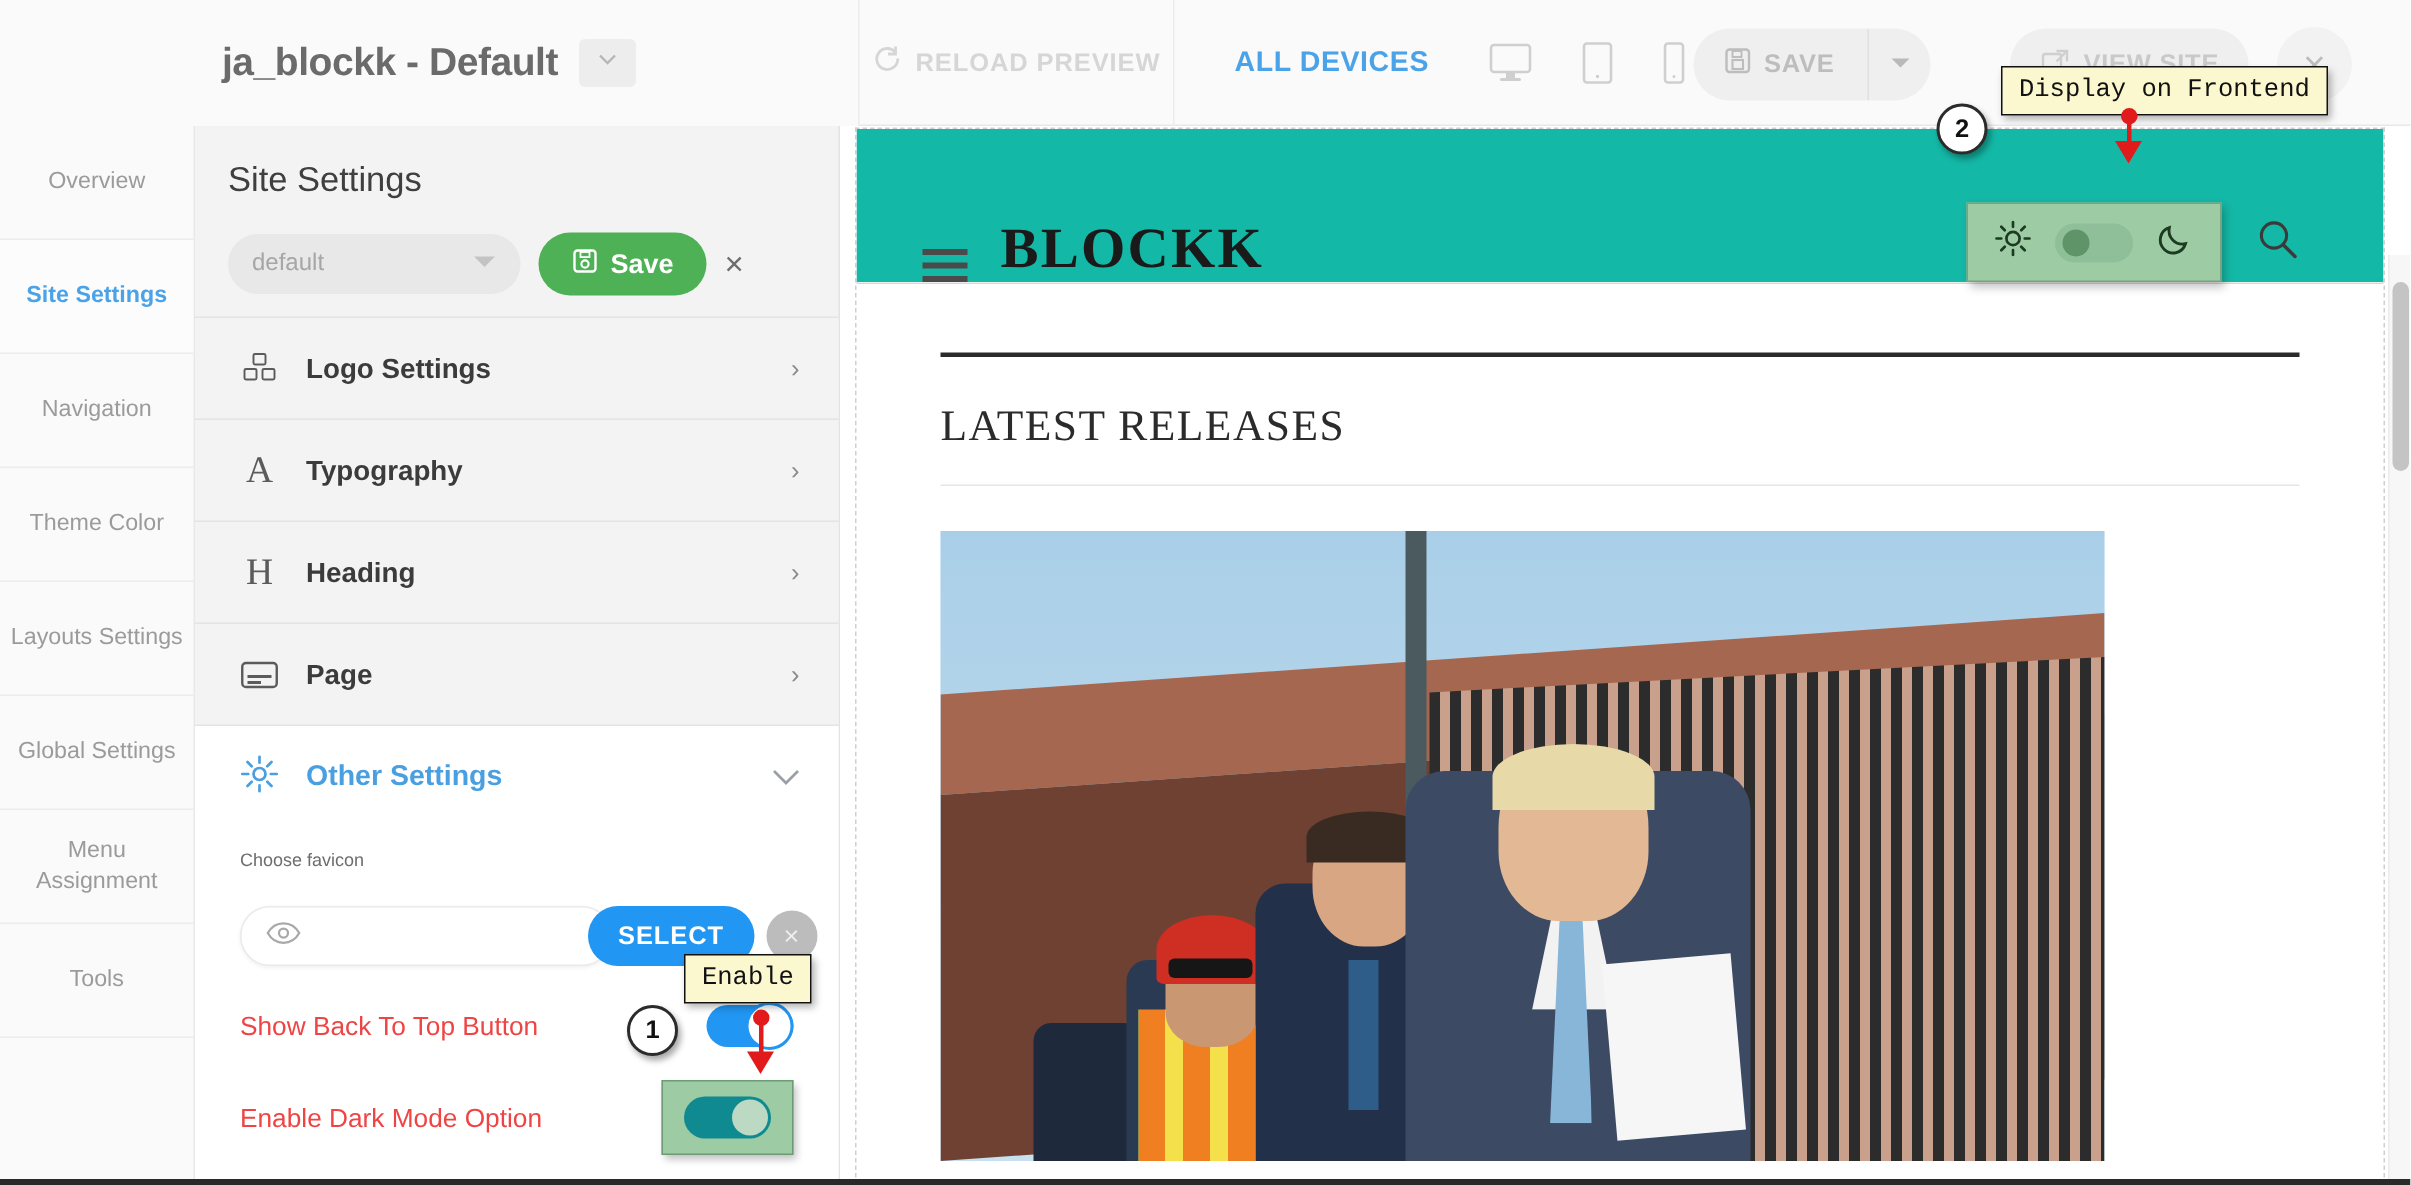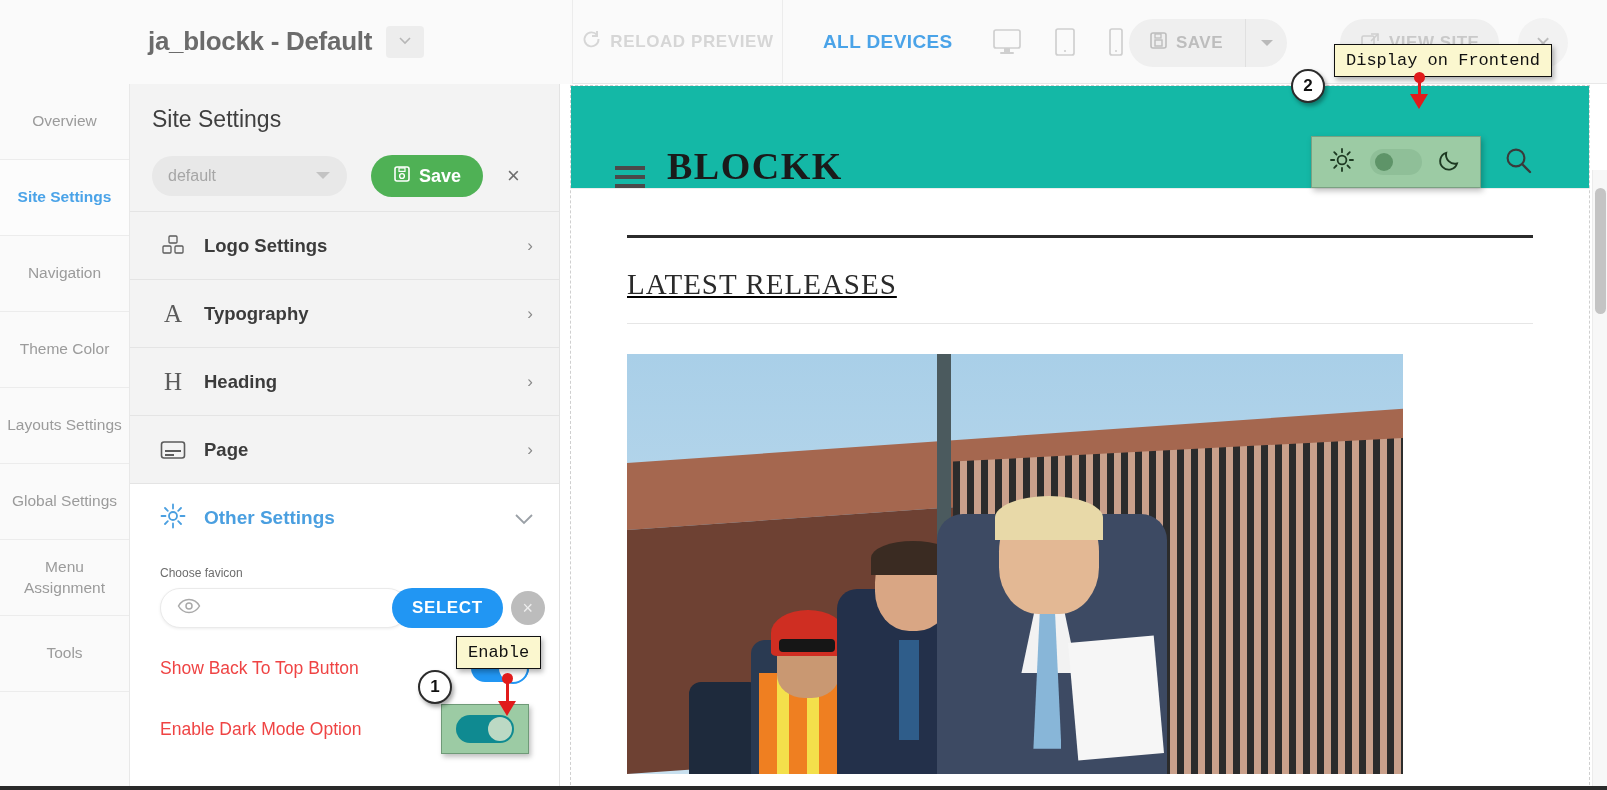--- a/index.html
+++ b/index.html
@@ -82,21 +82,21 @@
   }
   .nav-item.active { color:#4aa3e8; font-weight:bold; background:#fcfcfc; }
 
   
   .panel {
     position:absolute; top:84px; left:130px; width:430px; height:706px;
     background:#f3f3f3; border-right:1px solid #e3e3e3;
   }
   .panel-head { height:127px; padding: 22px 0 0 22px; }
   .panel-title { font-size:23px; color:#3f3f3f; font-weight:normal; }
-  .panel-row2 { display:flex; align-items:center; gap:24px; margin-top: 22px; }
+  .panel-row2 { display:flex; align-items:center; gap:12px; margin-top: 22px; }
   .sel-default {
     width:195px; height:40px; border-radius:20px; background:#e8e8e8;
     display:flex; align-items:center; justify-content:space-between;
     padding: 0 16px; color:#a6a6a6; font-size:16px;
   }
   .green-save {
     height:42px; padding:0 22px; border-radius:21px; background:#4fb155;
     display:flex; align-items:center; gap:8px;
     color:#fff; font-size:18px; font-weight:bold;
   }
@@ -112,21 +112,21 @@
   .plist-item .pl-chev { color:#8a8a8a; font-size:17px; }
 
   .other-head {
     height:68px; display:flex; align-items:center; gap:18px;
     padding: 0 26px 0 30px; background:#fff;
   }
   .other-head .pl-label { flex:1; font-size:19px; font-weight:bold; color:#4a9fe0; }
   .other-body { background:#fff; height:268px; padding: 6px 0 0 30px; position:relative; }
   .choose-fav { font-size:12px; color:#6d6d6d; margin-top: 8px; }
 
-  .fav-row { display:flex; align-items:center; margin-top:8px; }
+  .fav-row { display:flex; align-items:center; margin-top:24px; }
   .fav-input {
     width:248px; height:40px; border-radius:20px; background:#fff;
     border:1px solid #eaeaea; box-shadow: 0 1px 3px rgba(0,0,0,.07);
     display:flex; align-items:center; padding-left:16px;
   }
   .select-blue {
     height:40px; padding: 0 20px; border-radius:20px; background:#2196f3;
     display:flex; align-items:center; color:#fff; font-size:17px;
     font-weight:bold; letter-spacing:.6px; margin-left:-16px;
   }
@@ -186,21 +186,21 @@
     box-shadow: 2px 3px 6px rgba(0,0,0,.25);
   }
   .mini-toggle {
     width:52px; height:26px; border-radius:13px; background:#8fbf98; position:relative;
   }
   .mini-toggle .mk {
     position:absolute; left:5px; top:4px; width:18px; height:18px;
     border-radius:50%; background:#5e9468;
   }
 
-  .site-body { padding: 46px 56px 0 56px; text-decoration: underline; }
+  .site-body { padding: 46px 56px 0 56px; }
   .rule-top { height:3px; background:#2b2b2b; }
   .sec-title {
     font-family:"Liberation Serif", serif; font-size:29px; letter-spacing:1px;
     color:#2b2b2b; margin: 30px 0 22px 0;
   }
   .rule-thin { height:1px; background:#e6e6e6; }
 
   
   .photo {
     margin-top: 30px; width: 776px; height: 420px; position:relative;

